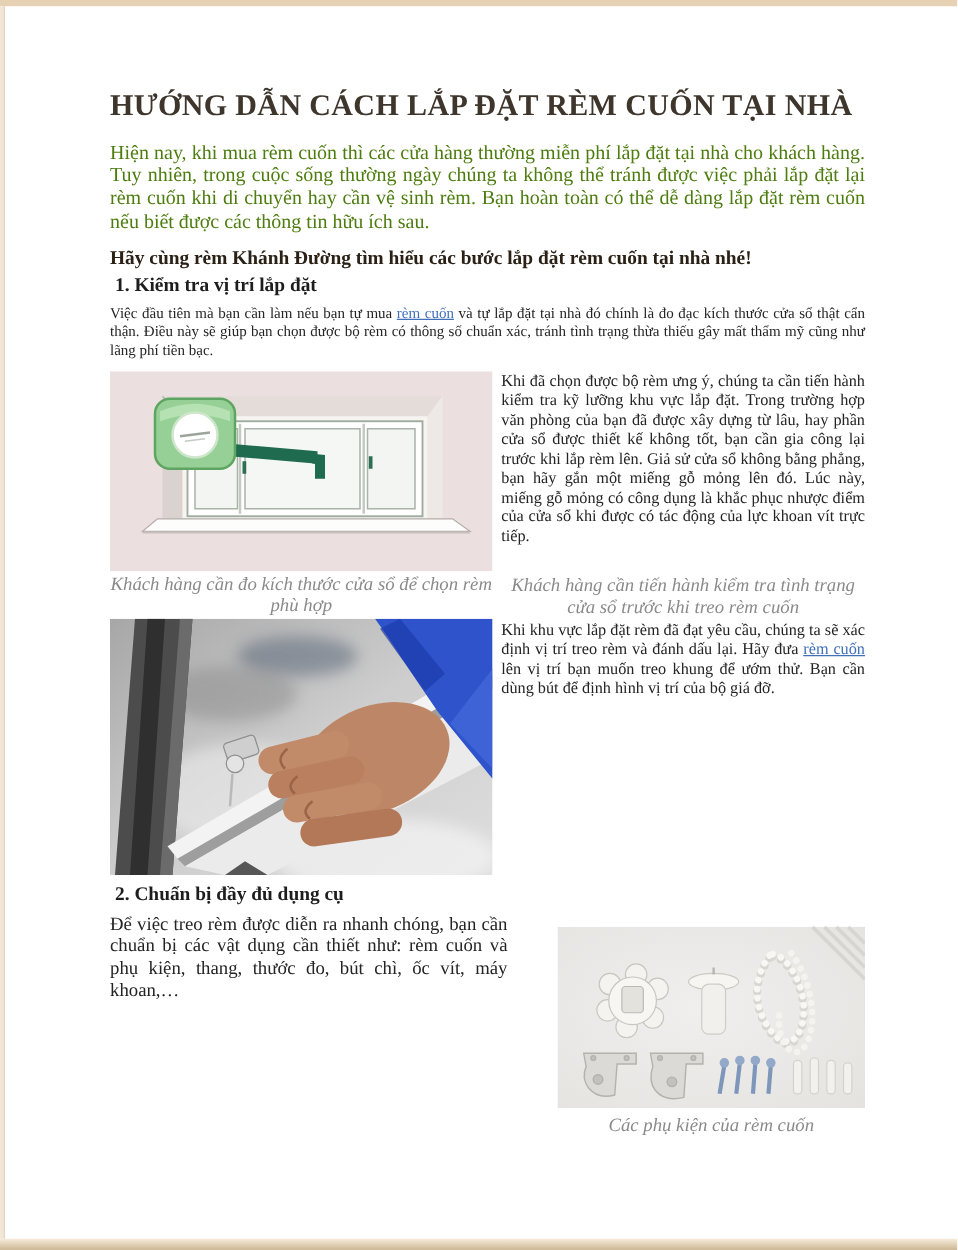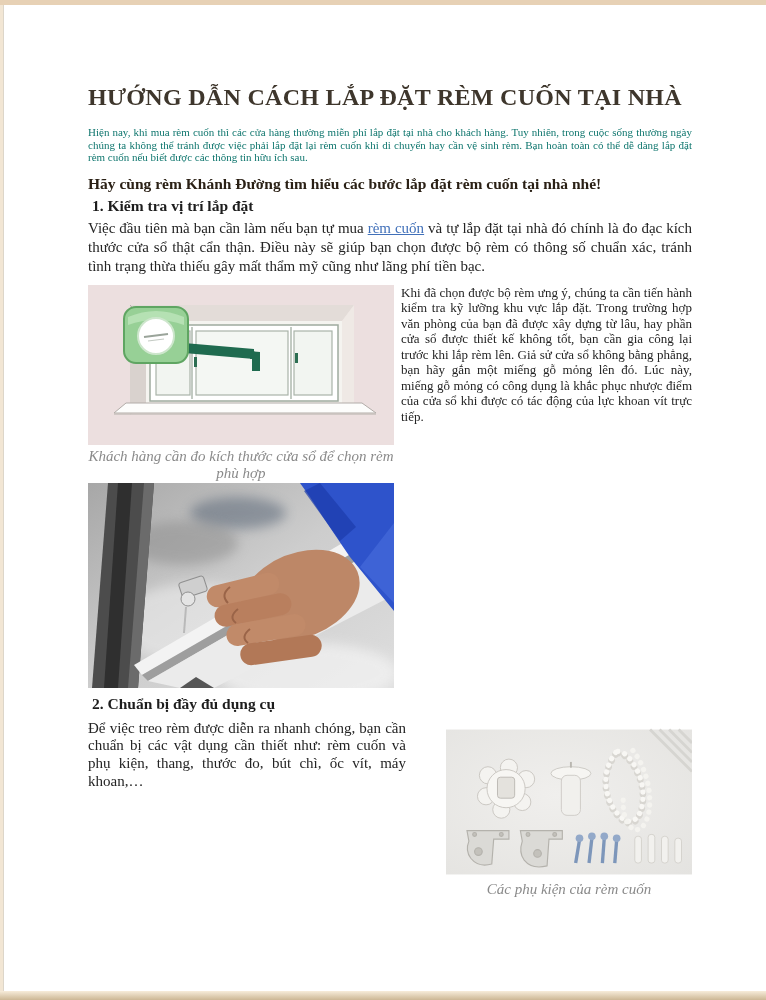--- a/index.html
+++ b/index.html
@@ -3,26 +3,26 @@
 <meta charset="utf-8">
 <style>
   html,body{margin:0;padding:0;background:#fff;}
   .page{position:relative;width:766px;height:1000px;background:#fff;overflow:hidden;
         font-family:"Liberation Serif","DejaVu Serif",serif;color:#222;}
   .edge-top{position:absolute;top:0;left:0;right:0;height:5px;background:#e7d1b5;}
   .edge-bottom{position:absolute;bottom:0;left:0;right:0;height:9px;
         background:linear-gradient(#f7ecda,#ccb795);}
   .edge-left{position:absolute;top:5px;bottom:9px;left:0;width:3px;background:#f2e6d4;
         border-right:1px solid #ddd6c9;}
-  .content{position:absolute;left:88px;top:84px;width:604px;}
+  .content{position:absolute;left:88px;top:72px;width:604px;}
   h1{margin:0 0 15px 0;font-size:24px;font-weight:bold;color:#3e362c;letter-spacing:.3px;}
-  .intro{margin:0 0 11px 0;font-size:11px;line-height:1.14;text-align:justify;color:#0f766e;}
+  .intro{margin:0 0 11px 0;font-size:16px;line-height:1.14;text-align:justify;color:#4d7c0f;}
   .lead{margin:0;font-size:15.5px;font-weight:bold;color:#2a2015;line-height:1.18;}
   h2{margin:4px;font-size:15.5px;font-weight:bold;color:#1d1d1d;line-height:1.18;}
-  .para{margin:0 0 9px 0;font-size:15px;line-height:1.26;text-align:justify;color:#242424;}
+  .para{margin:0 0 9px 0;font-size:12px;line-height:1.26;text-align:justify;color:#242424;}
   a.link{color:#4170b9;text-decoration:underline;cursor:pointer;}
   .cols{display:flex;align-items:flex-start;}
   .col-left{width:306px;flex:none;border-radius:17px;}
   .col-right{flex:1;padding-left:7px;}
   .col-right p.flow{margin:0;font-size:13px;line-height:1.19;text-align:justify;color:#242424;}
   figure{margin:0;}
   .caption{font-style:italic;color:#8a8a8a;text-align:center;font-size:15px;line-height:1.12;
         margin:3px 0 2px 0;}
   .caption.right{margin-top:25px;margin-bottom:1px;}
   .imgbox{display:block;width:100%;}
@@ -139,20 +139,22 @@
               <path d="M142,104 q-10,8 -2,16" stroke="#9a6448" stroke-width="2" fill="none"></path>
               <path d="M150,126 q-10,8 -2,14" stroke="#9a6448" stroke-width="2" fill="none"></path>
               <path d="M162,146 q-10,8 -2,14" stroke="#9a6448" stroke-width="2" fill="none"></path>
             </g>
           </svg>
         </figure>
       </div>
 
       <div class="col-right">
         <p class="flow">Khi đã chọn được bộ rèm ưng ý, chúng ta cần tiến hành kiểm tra kỹ lưỡng khu vực lắp đặt. Trong trường hợp văn phòng của bạn đã được xây dựng từ lâu, hay phần cửa sổ được thiết kế không tốt, bạn cần gia công lại trước khi lắp rèm lên. Giả sử cửa sổ không bằng phẳng, bạn hãy gắn một miếng gỗ mỏng lên đó. Lúc này, miếng gỗ mỏng có công dụng là khắc phục nhược điểm của cửa sổ khi được có tác động của lực khoan vít trực tiếp.</p>
+        <p class="caption right">Khách hàng cần tiến hành kiểm tra tình trạng cửa sổ trước khi treo rèm cuốn</p>
+        <p class="flow"><span>Khi khu vực lắp đặt rèm đã đạt yêu cầu, chúng ta sẽ xác định vị trí treo rèm và đánh dấu lại. Hãy đưa </span><a class="link">rèm cuốn</a><span> lên vị trí bạn muốn treo khung để ướm thử. Bạn cần dùng bút  để định hình vị trí của bộ giá đỡ.</span></p>
       </div>
     </div>
 
     <div class="sec2">
       <h2>2. Chuẩn bị đầy đủ dụng cụ</h2>
       <div class="cols2">
         <div class="col2-left">
           <p>Để việc treo rèm được diễn ra nhanh chóng, bạn cần chuẩn bị các vật dụng cần thiết như: rèm cuốn và phụ kiện, thang, thước đo, bút chì, ốc vít, máy khoan,…</p>
         </div>
 

